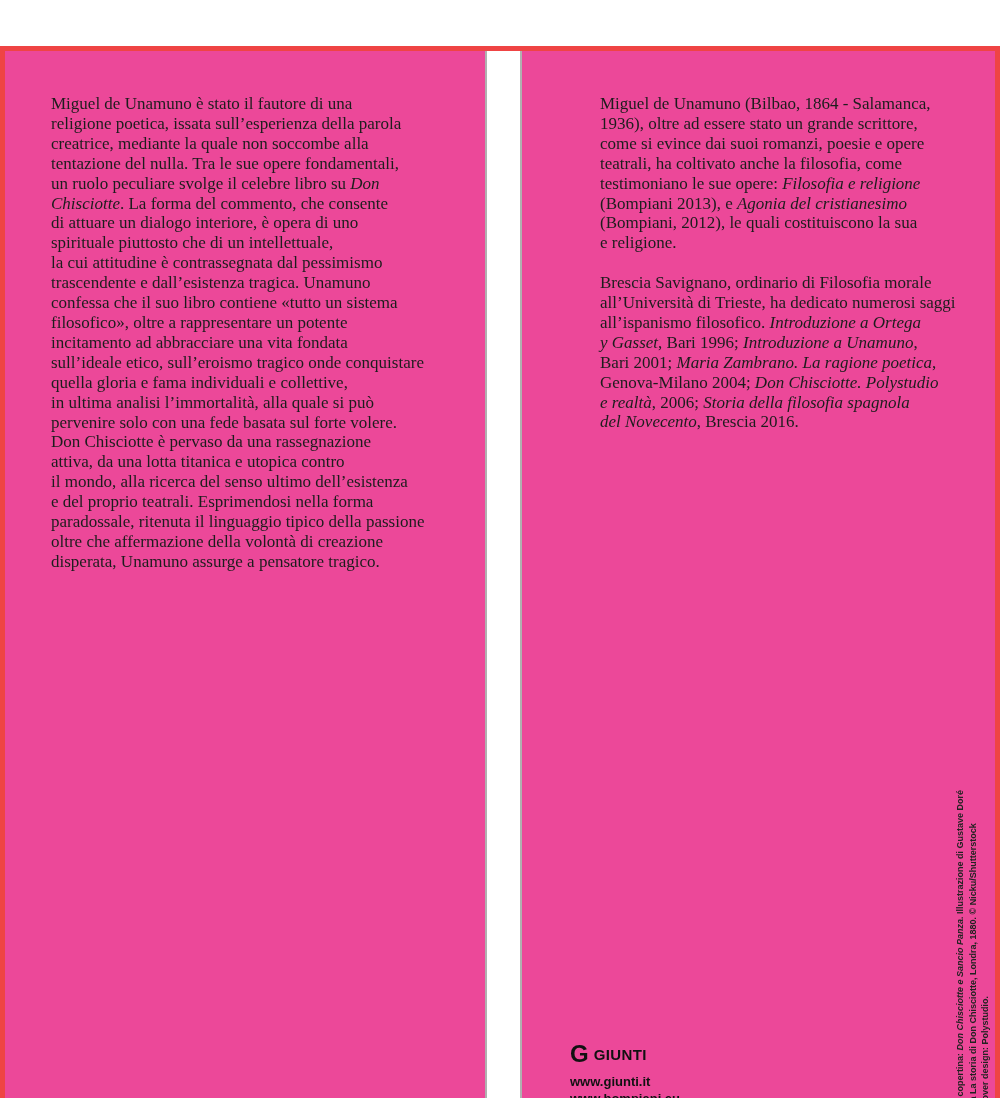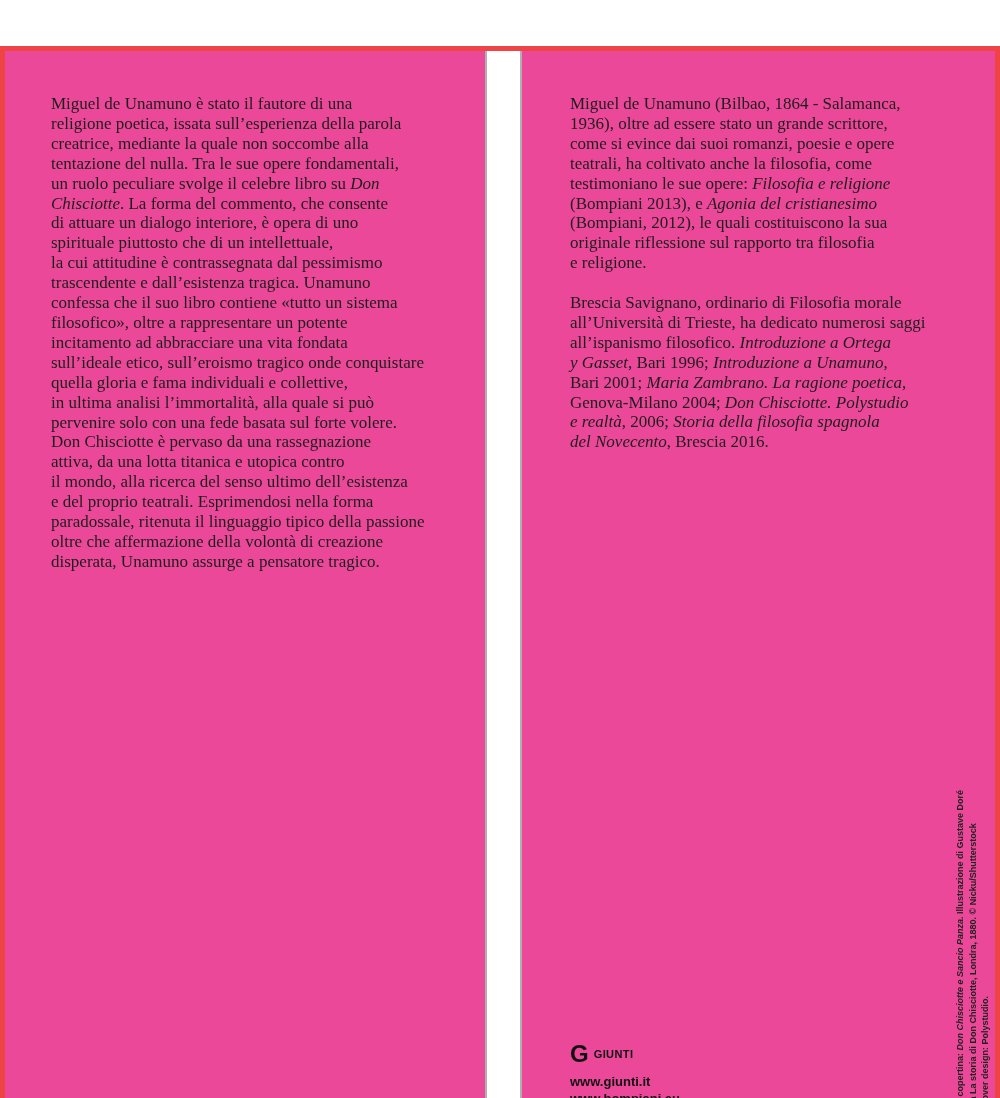--- a/index.html
+++ b/index.html
@@ -26,37 +26,37 @@
   }
 
   
   .flap {
     position:absolute; top:43px;
     font-family:"Liberation Serif", serif;
     font-size:17px; line-height:19.9px;
     color:#1d1d1d;
   }
   .left-flap  { left:46px;  width:436px; }
-  .right-flap { left:565px; width:400px; }
+  .right-flap { left:595px; width:400px; }
   .tline { white-space:nowrap; min-height:19.9px; }
   .para + .para { margin-top:19.9px; }
   i { font-style:italic; }
 
   
   .publisher {
     position:absolute; left:565px; top:993px;
     font-family:"Liberation Sans", sans-serif;
     color:#111111;
   }
   .logo-row { display:flex; align-items:center; gap:5px; }
   .g-mark {
     font-size:24px; font-weight:900; line-height:20px;
     font-family:"Liberation Sans", sans-serif;
   }
-  .logo-name { font-size:11px; font-weight:bold; letter-spacing:0.4px; }
+  .logo-name { font-size:15px; font-weight:bold; letter-spacing:0.4px; }
   .urls { margin-top:9px; font-size:13px; font-weight:bold; line-height:17px; }
 
   
   .credits {
     position:absolute; left:949px; top:1056px; width:340px;
     transform:rotate(-90deg); transform-origin:0 0;
     font-family:"Liberation Sans", sans-serif;
     font-size:9px; font-weight:bold; line-height:12.5px;
     color:#222222;
   }
@@ -100,21 +100,20 @@
 
   <div class="flap right-flap">
     <div class="para">
         <div class="tline"><span>Miguel de Unamuno (Bilbao, 1864 - Salamanca,</span></div>
         <div class="tline"><span>1936), oltre ad essere stato un grande scrittore,</span></div>
         <div class="tline"><span>come si evince dai suoi romanzi, poesie e opere</span></div>
         <div class="tline"><span>teatrali, ha coltivato anche la filosofia, come</span></div>
         <div class="tline"><span>testimoniano le sue opere: </span><i>Filosofia e religione</i></div>
         <div class="tline"><span>(Bompiani 2013), e </span><i>Agonia del cristianesimo</i></div>
         <div class="tline"><span>(Bompiani, 2012), le quali costituiscono la sua</span></div>
-        <div class="tline"><span>originale riflessione sul rapporto tra filosofia</span></div>
         <div class="tline"><span>e religione.</span></div>
       </div>
     <div class="para">
         <div class="tline"><span>Brescia Savignano, ordinario di Filosofia morale</span></div>
         <div class="tline"><span>all’Università di Trieste, ha dedicato numerosi saggi</span></div>
         <div class="tline"><span>all’ispanismo filosofico. </span><i>Introduzione a Ortega</i></div>
         <div class="tline"><i>y Gasset</i><span>, Bari 1996; </span><i>Introduzione a Unamuno</i><span>,</span></div>
         <div class="tline"><span>Bari 2001; </span><i>Maria Zambrano. La ragione poetica</i><span>,</span></div>
         <div class="tline"><span>Genova-Milano 2004; </span><i>Don Chisciotte. Polystudio</i></div>
         <div class="tline"><i>e realtà</i><span>, 2006; </span><i>Storia della filosofia spagnola</i></div>

